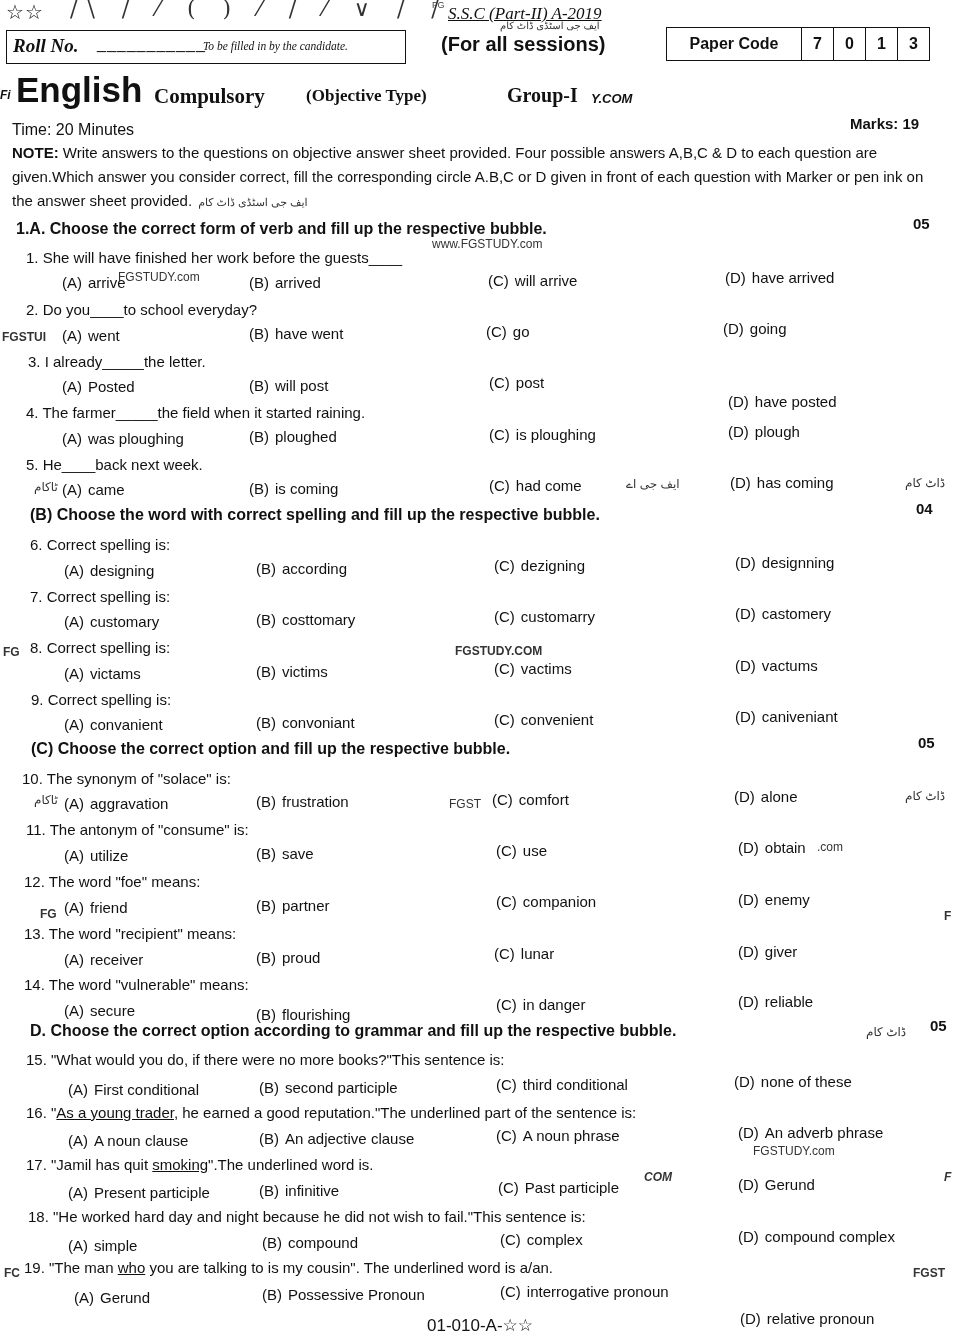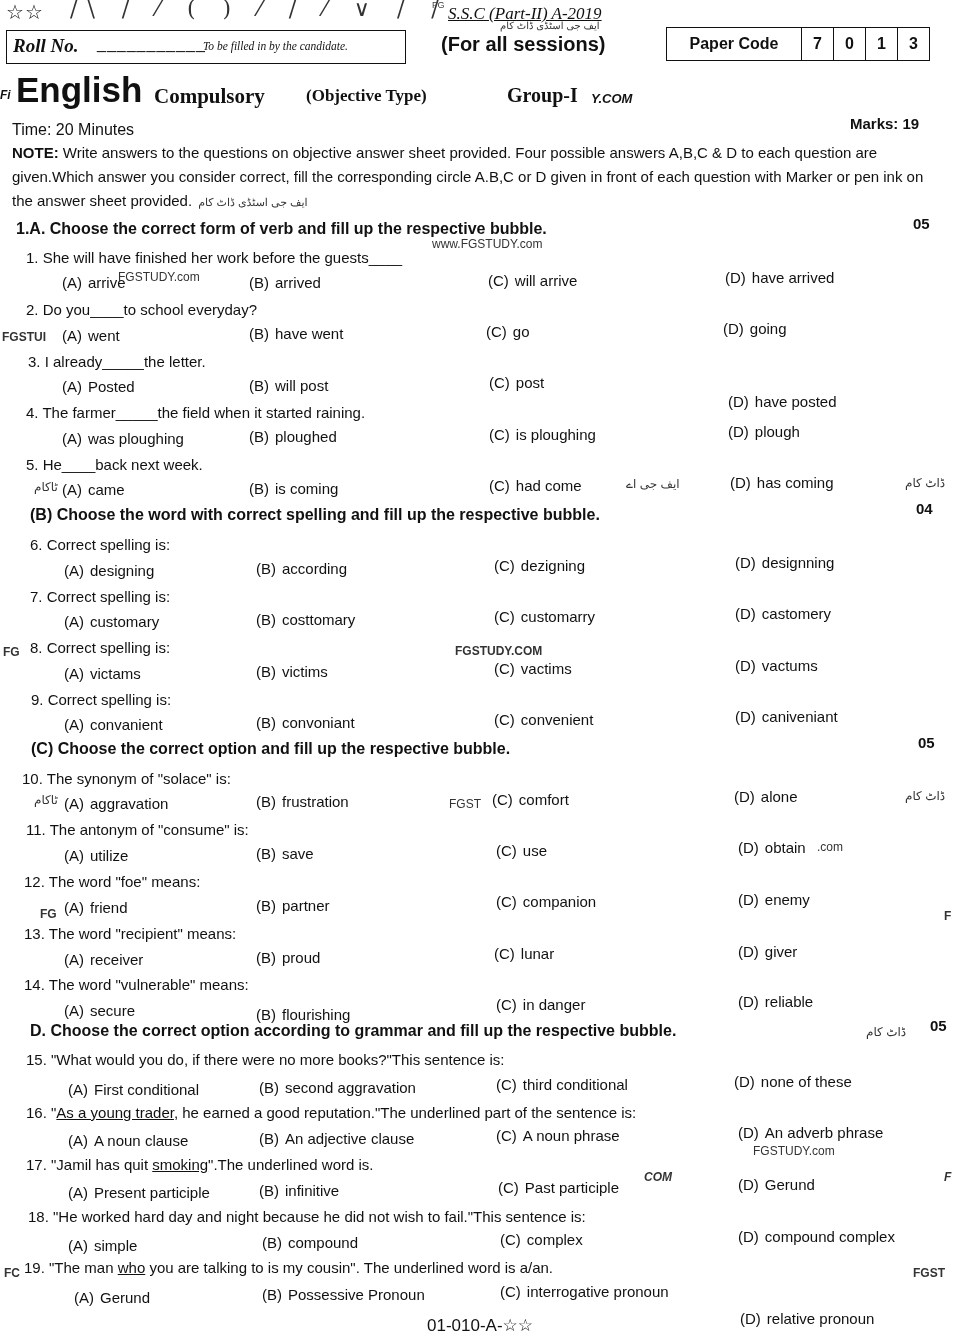--- a/index.html
+++ b/index.html
@@ -186,21 +186,21 @@
 <span class="abs opt" style="left:256px;top:999px;margin-top:7px;"><span class="lbl">(B)</span><span>flourishing</span></span>
 <span class="abs opt" style="left:496px;top:996px;"><span class="lbl">(C)</span><span>in danger</span></span>
 <span class="abs opt" style="left:738px;top:993px;text-align:right;"><span class="lbl">(D)</span><span>reliable</span></span>
 
 <span class="abs sec-title" style="left:30px;top:1022px;">D.   Choose the correct option according to grammar and fill up the respective bubble.</span>
 <span class="abs urdu" dir="rtl" style="left:866px;top:1025px;">ڈاٹ کام</span>
 <span class="abs sec-marks" style="left:930px;top:1017px;">05</span>
 
 <span class="abs q" style="left:26px;top:1051px;"><span>15.</span> <span>"What would you do, if there were no more books?"This sentence is:</span></span>
 <span class="abs opt" style="left:68px;top:1081px;"><span class="lbl">(A)</span><span>First conditional</span></span>
-<span class="abs opt" style="left:259px;top:1079px;"><span class="lbl">(B)</span><span>second aggravation</span></span>
+<span class="abs opt" style="left:259px;top:1079px;"><span class="lbl">(B)</span><span>second participle</span></span>
 <span class="abs opt" style="left:496px;top:1076px;"><span class="lbl">(C)</span><span>third conditional</span></span>
 <span class="abs opt" style="left:734px;top:1073px;"><span class="lbl">(D)</span><span>none of these</span></span>
 
 <span class="abs q" style="left:26px;top:1104px;"><span>16.</span> <span>"</span><u>As a young trader</u><span>, he earned a good reputation."The underlined part of the sentence is:</span></span>
 <span class="abs opt" style="left:68px;top:1132px;"><span class="lbl">(A)</span><span>A noun clause</span></span>
 <span class="abs opt" style="left:259px;top:1130px;"><span class="lbl">(B)</span><span>An adjective clause</span></span>
 <span class="abs opt" style="left:496px;top:1127px;"><span class="lbl">(C)</span><span>A noun phrase</span></span>
 <span class="abs opt" style="left:738px;top:1124px;"><span class="lbl">(D)</span><span>An adverb phrase</span></span>
 <span class="abs wm" style="left:753px;top:1144px;">FGSTUDY.com</span>
 

